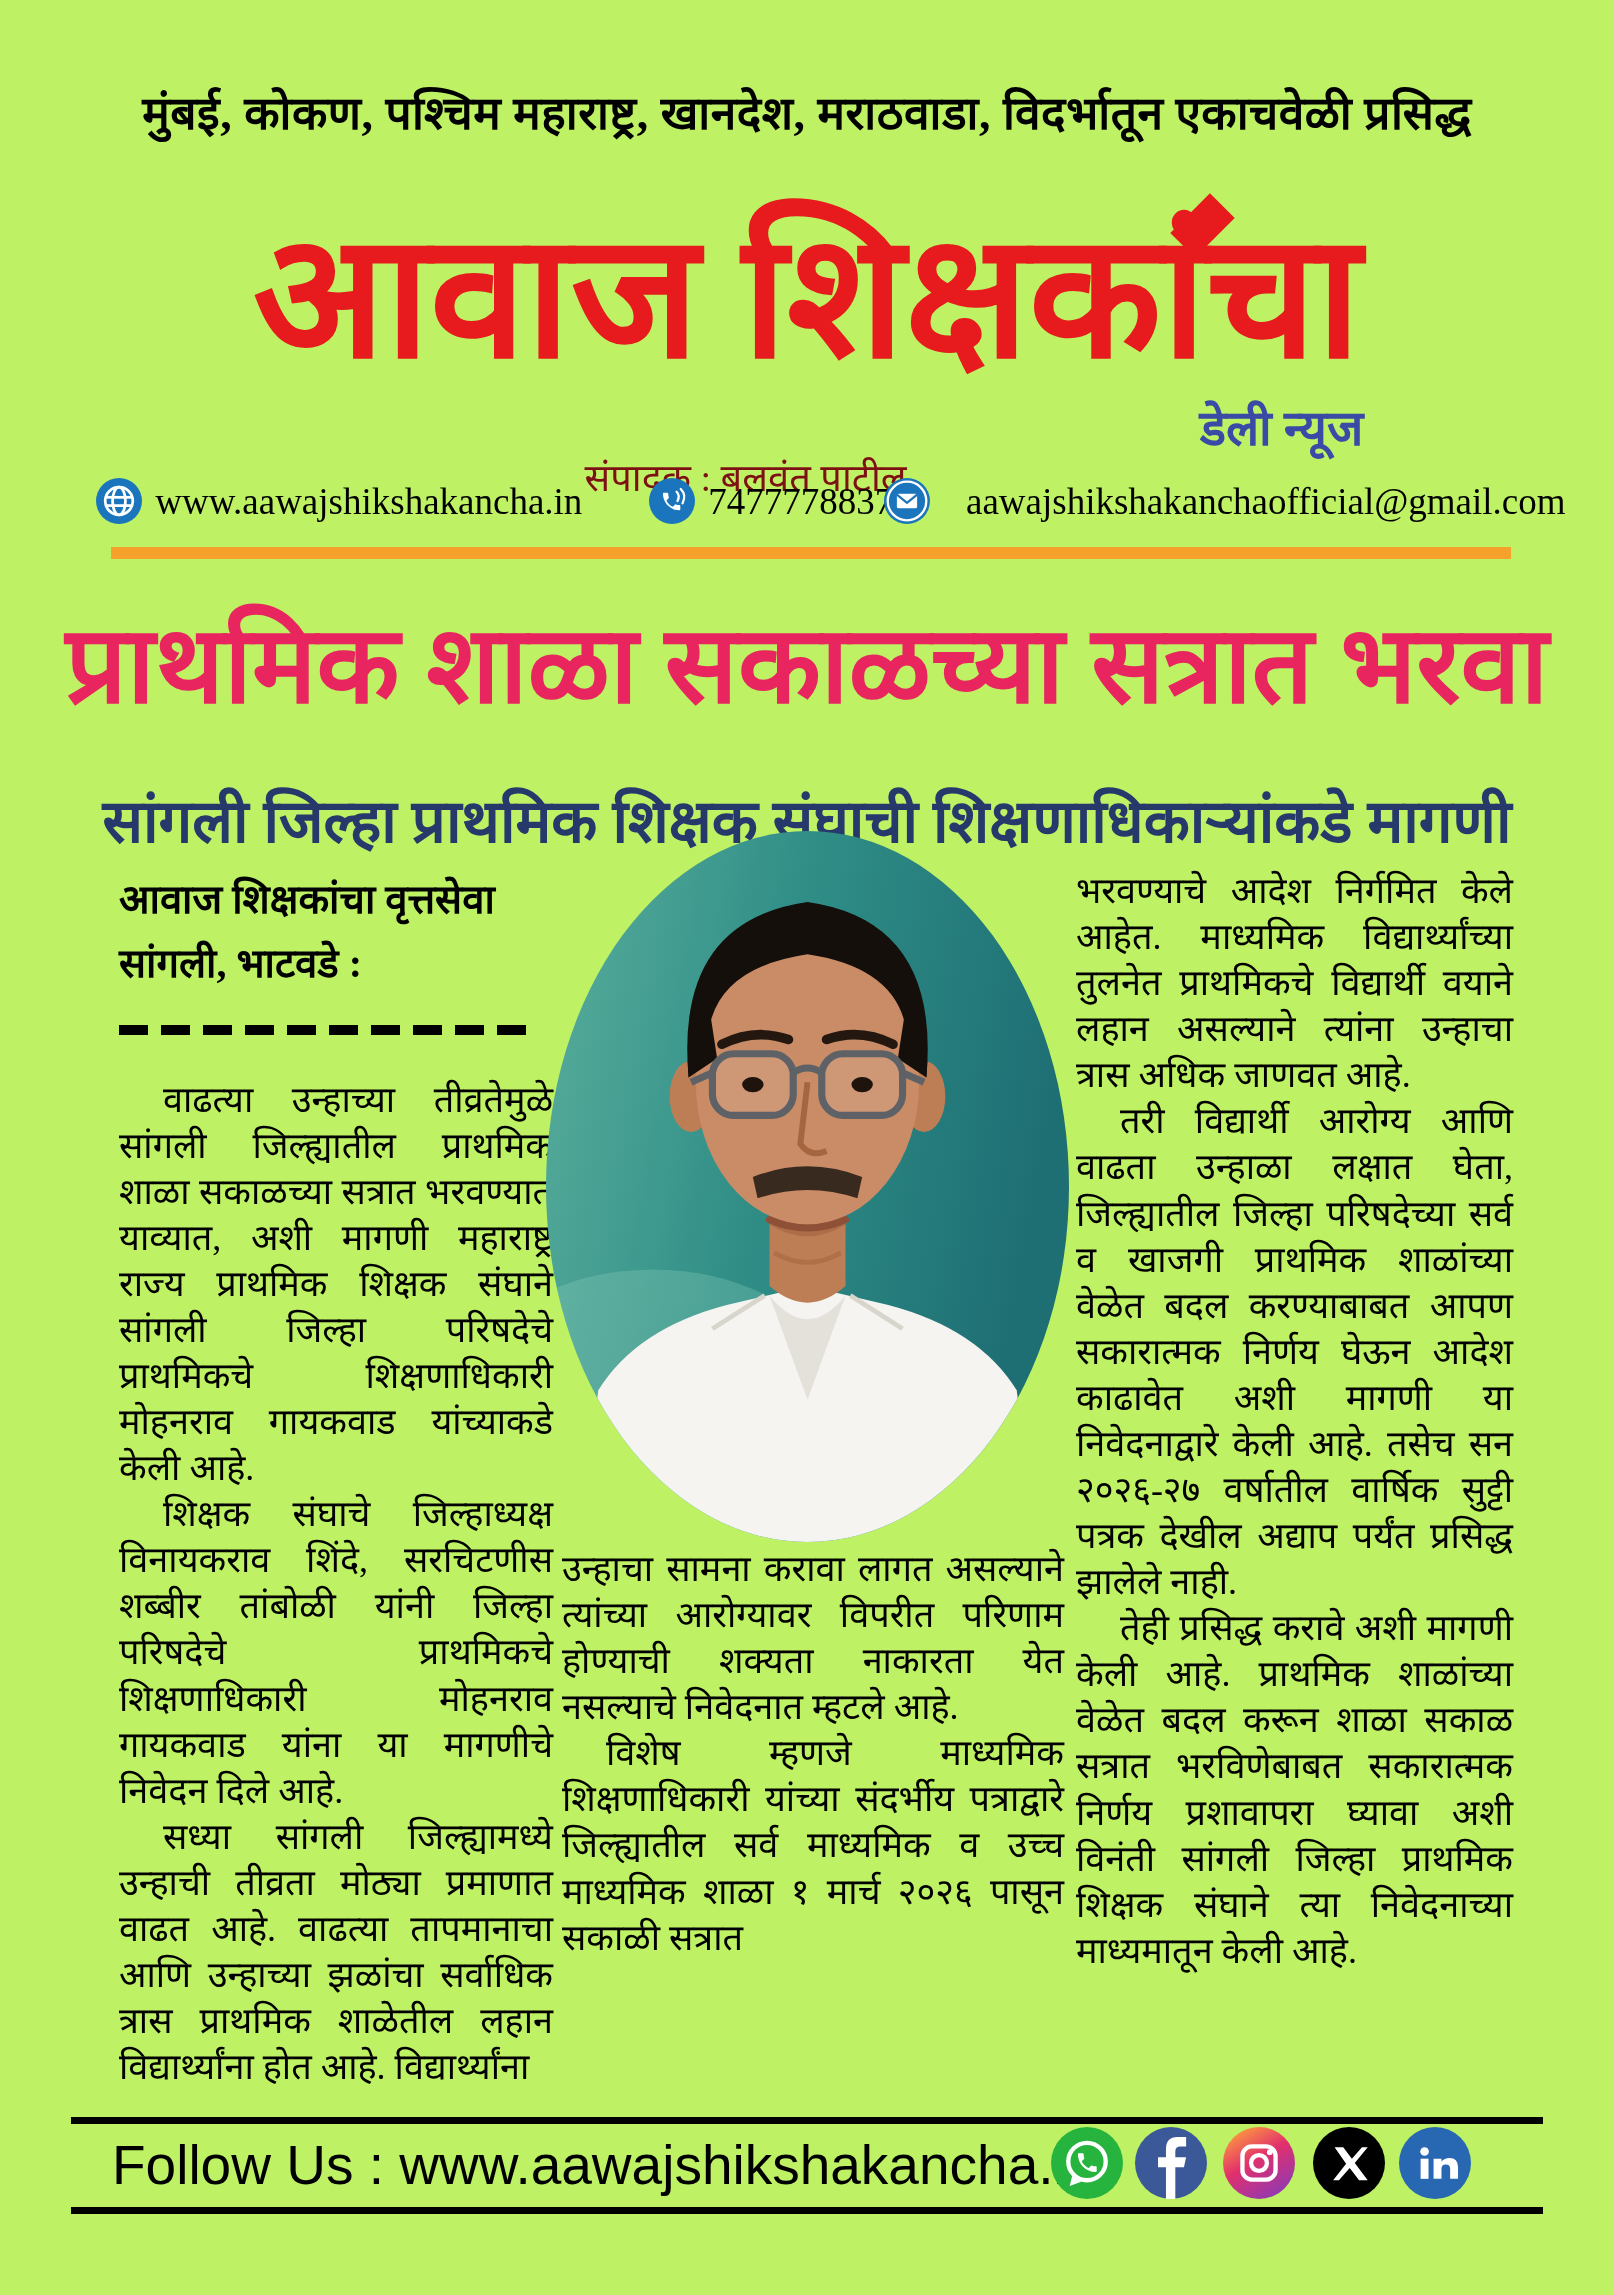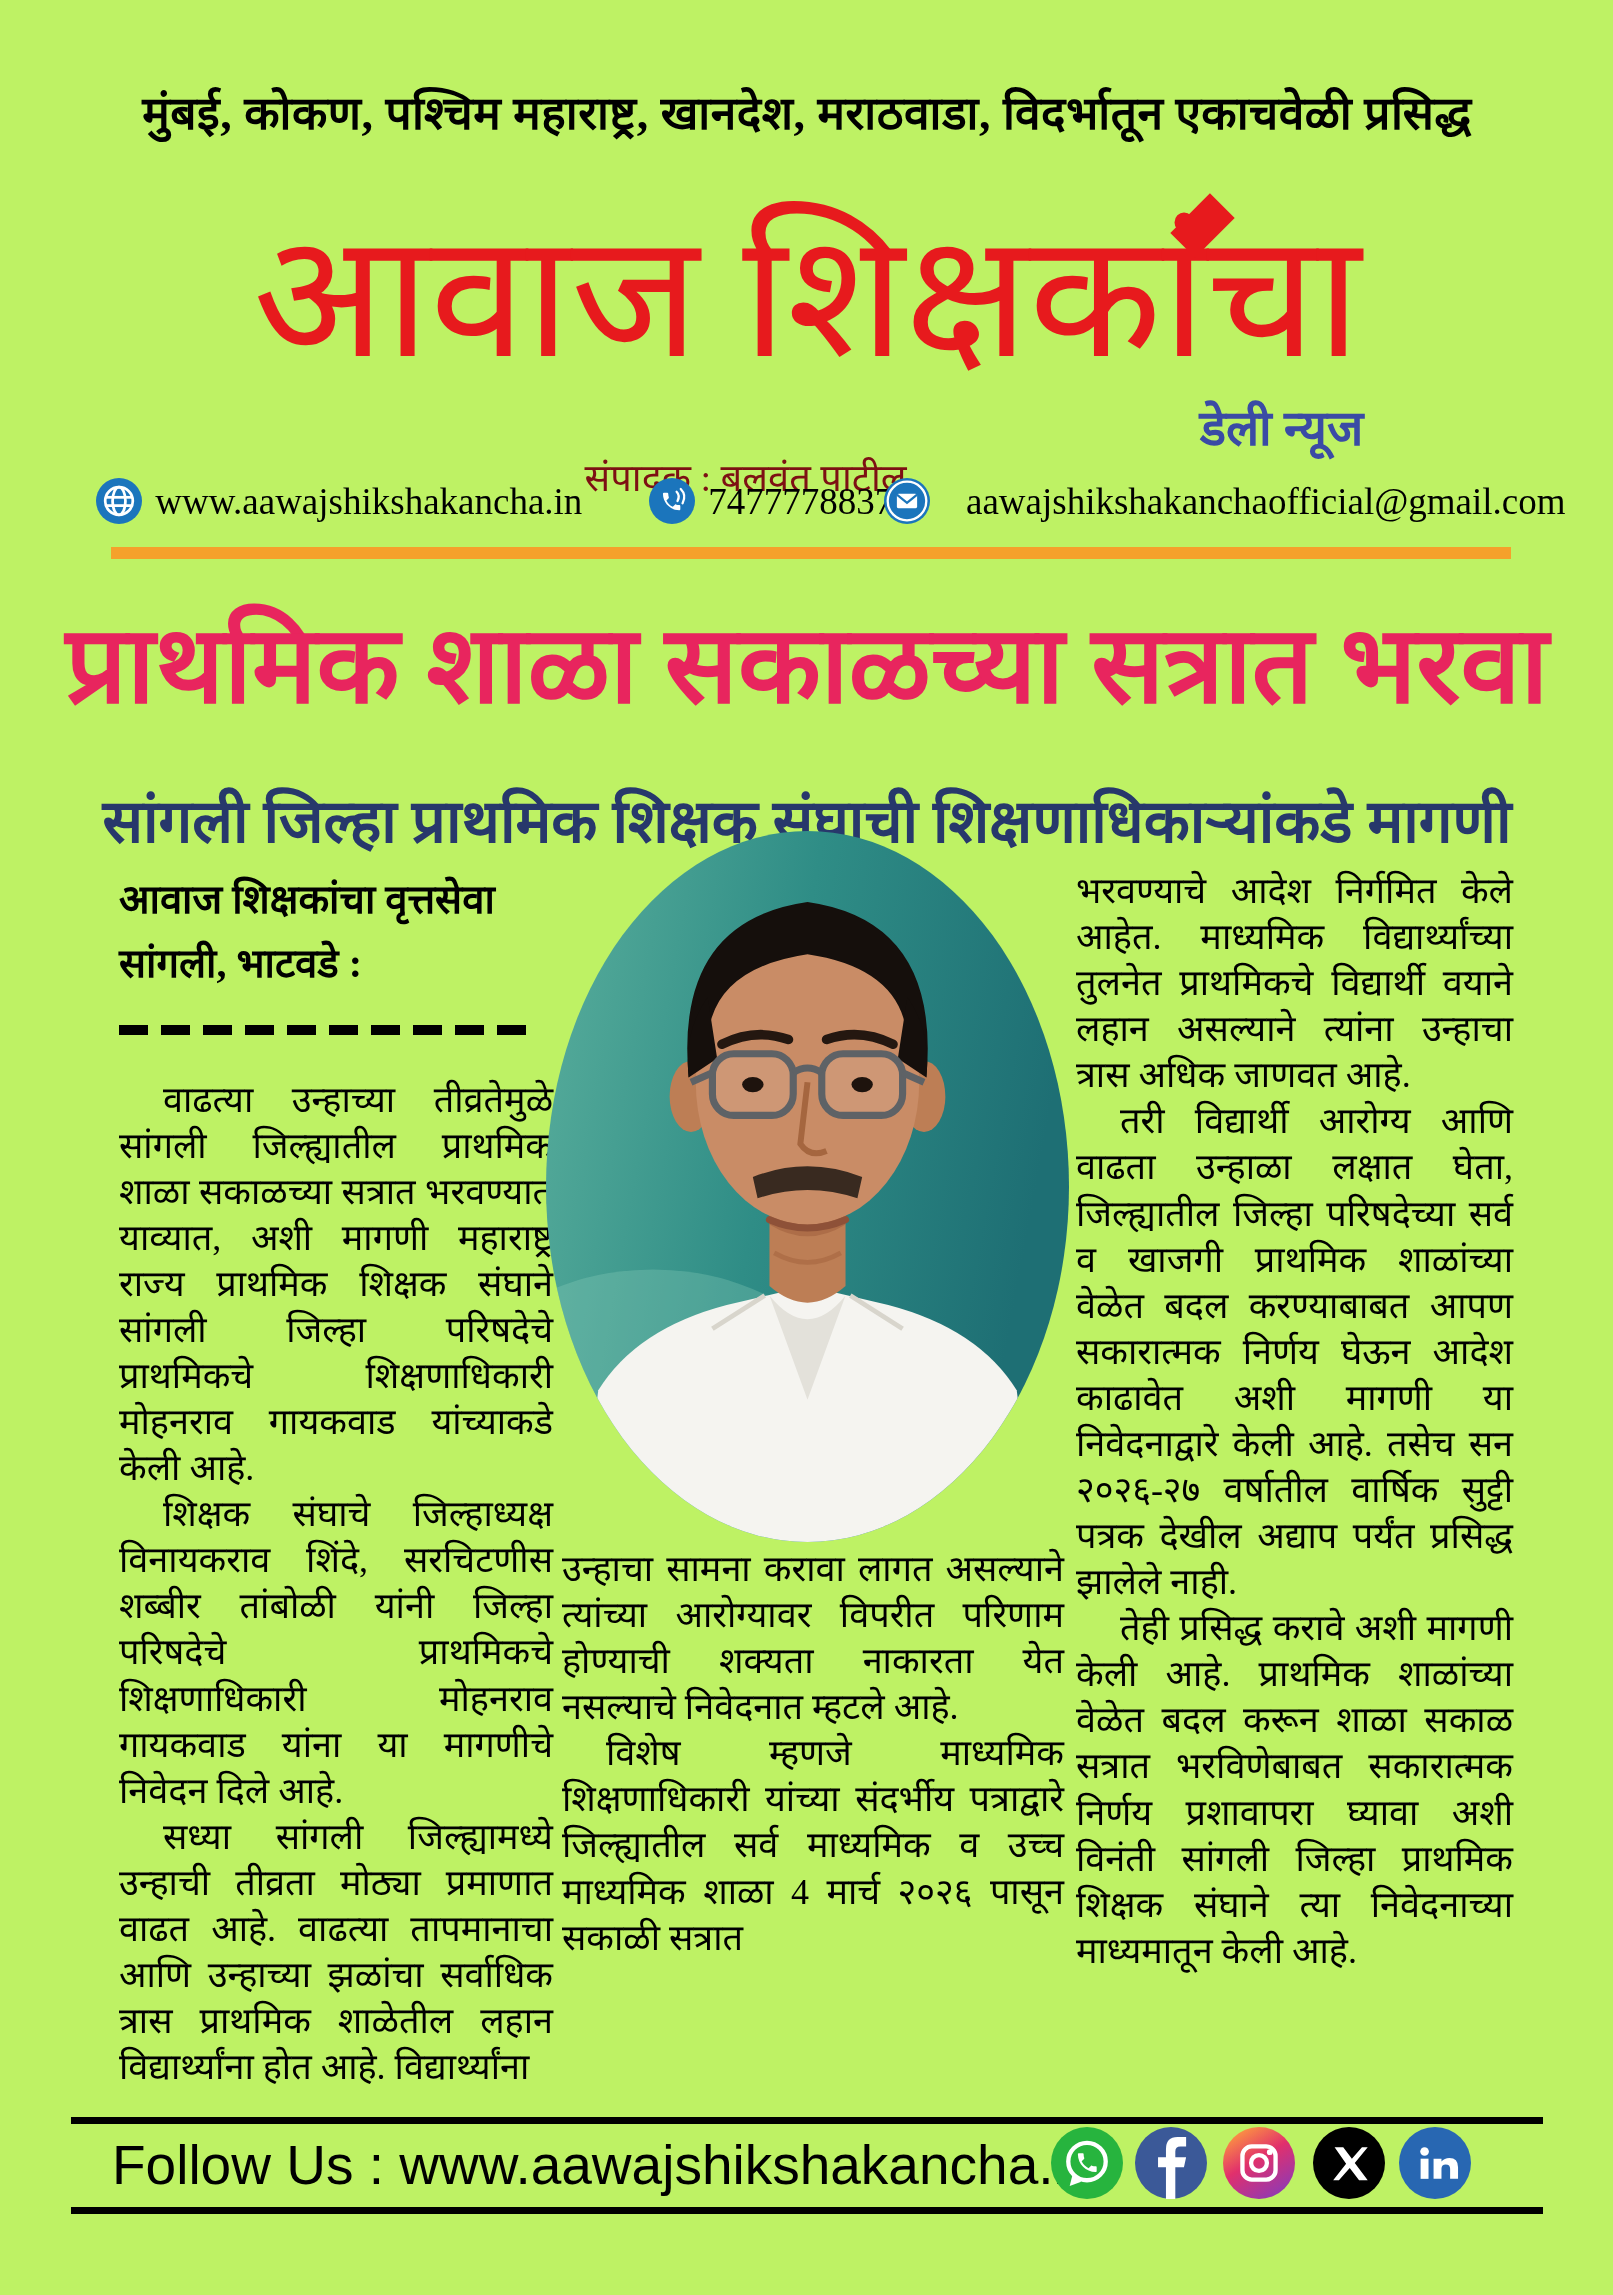--- a/index.html
+++ b/index.html
@@ -3,21 +3,21 @@
 <meta charset="utf-8">
 <style>
   html,body{margin:0;padding:0;background:#ffffff;}
   .page{position:relative;width:1614px;height:2295px;background:#bef264;overflow:hidden;
         font-family:"Liberation Serif", serif;color:#000;}
 
   
   .tagline{position:absolute;left:0;top:80px;width:1614px;text-align:center;
            font-size:46px;font-weight:bold;color:#000;letter-spacing:0.5px;}
   .masthead-title{position:absolute;left:0;top:190px;width:1614px;text-align:center;
-           font-size:173px;line-height:1.25;font-weight:normal;color:#E71A1D;}
+           font-size:173px;line-height:1.25;font-weight:bold;color:#E71A1D;}
   .ornament{position:absolute;left:1185px;top:208px;width:35px;height:35px;background:#E71A1D;
            transform:rotate(45deg) scaleY(1.6);}
   .editor{position:absolute;left:584px;top:450px;width:323px;text-align:center;
            font-size:38px;font-weight:normal;color:#7D1013;}
   .edition{position:absolute;left:1139px;top:404px;width:285px;text-align:center;
            font-size:49px;line-height:1.0;font-weight:bold;color:#3A4BA5;}
 
   
   .contact-item{position:absolute;top:475px;height:52px;display:flex;align-items:center;gap:13.3px;
            font-size:37px;color:#000;white-space:nowrap;}
@@ -165,21 +165,21 @@
 
       <path d="M87,146 Q110,137 133,146 L131,155 Q110,148 89,155 Z" fill="#392A20"></path>
 
       <path d="M94,164 Q110,171 126,164" stroke="#8E5138" stroke-width="3" fill="none" stroke-linecap="round"></path>
       <path d="M96,178 q14,8 28,0" stroke="#A5663F" stroke-width="2" fill="none" opacity="0.6"></path>
     </svg>
   </div>
 
   <div class="col col2">
     <p class="no-indent">उन्हाचा सामना करावा लागत असल्याने त्यांच्या आरोग्यावर विपरीत परिणाम होण्याची शक्यता नाकारता येत नसल्याचे निवेदनात म्हटले आहे.</p>
-    <p>विशेष म्हणजे माध्यमिक शिक्षणाधिकारी यांच्या संदर्भीय पत्राद्वारे जिल्ह्यातील सर्व माध्यमिक व उच्च माध्यमिक शाळा 4 मार्च २०२६ पासून सकाळी सत्रात</p>
+    <p>विशेष म्हणजे माध्यमिक शिक्षणाधिकारी यांच्या संदर्भीय पत्राद्वारे जिल्ह्यातील सर्व माध्यमिक व उच्च माध्यमिक शाळा १ मार्च २०२६ पासून सकाळी सत्रात</p>
   </div>
 
   <div class="col col3">
     <p class="no-indent">भरवण्याचे आदेश निर्गमित केले आहेत. माध्यमिक विद्यार्थ्यांच्या तुलनेत प्राथमिकचे विद्यार्थी वयाने लहान असल्याने त्यांना उन्हाचा त्रास अधिक जाणवत आहे.</p>
     <p>तरी विद्यार्थी आरोग्य आणि वाढता उन्हाळा लक्षात घेता, जिल्ह्यातील जिल्हा परिषदेच्या सर्व व खाजगी प्राथमिक शाळांच्या वेळेत बदल करण्याबाबत आपण सकारात्मक निर्णय घेऊन आदेश काढावेत अशी मागणी या निवेदनाद्वारे केली आहे. तसेच सन २०२६-२७ वर्षातील वार्षिक सुट्टी पत्रक देखील अद्याप पर्यंत प्रसिद्ध झालेले नाही.</p>
     <p>तेही प्रसिद्ध करावे अशी मागणी केली आहे. प्राथमिक शाळांच्या वेळेत बदल करून शाळा सकाळ सत्रात भरविणेबाबत सकारात्मक निर्णय प्रशावापरा घ्यावा अशी विनंती सांगली जिल्हा प्राथमिक शिक्षक संघाने त्या निवेदनाच्या माध्यमातून केली आहे.</p>
   </div>
 
   <div class="footer-rule fr-top"></div>
   <div class="footer-rule fr-bottom"></div>

